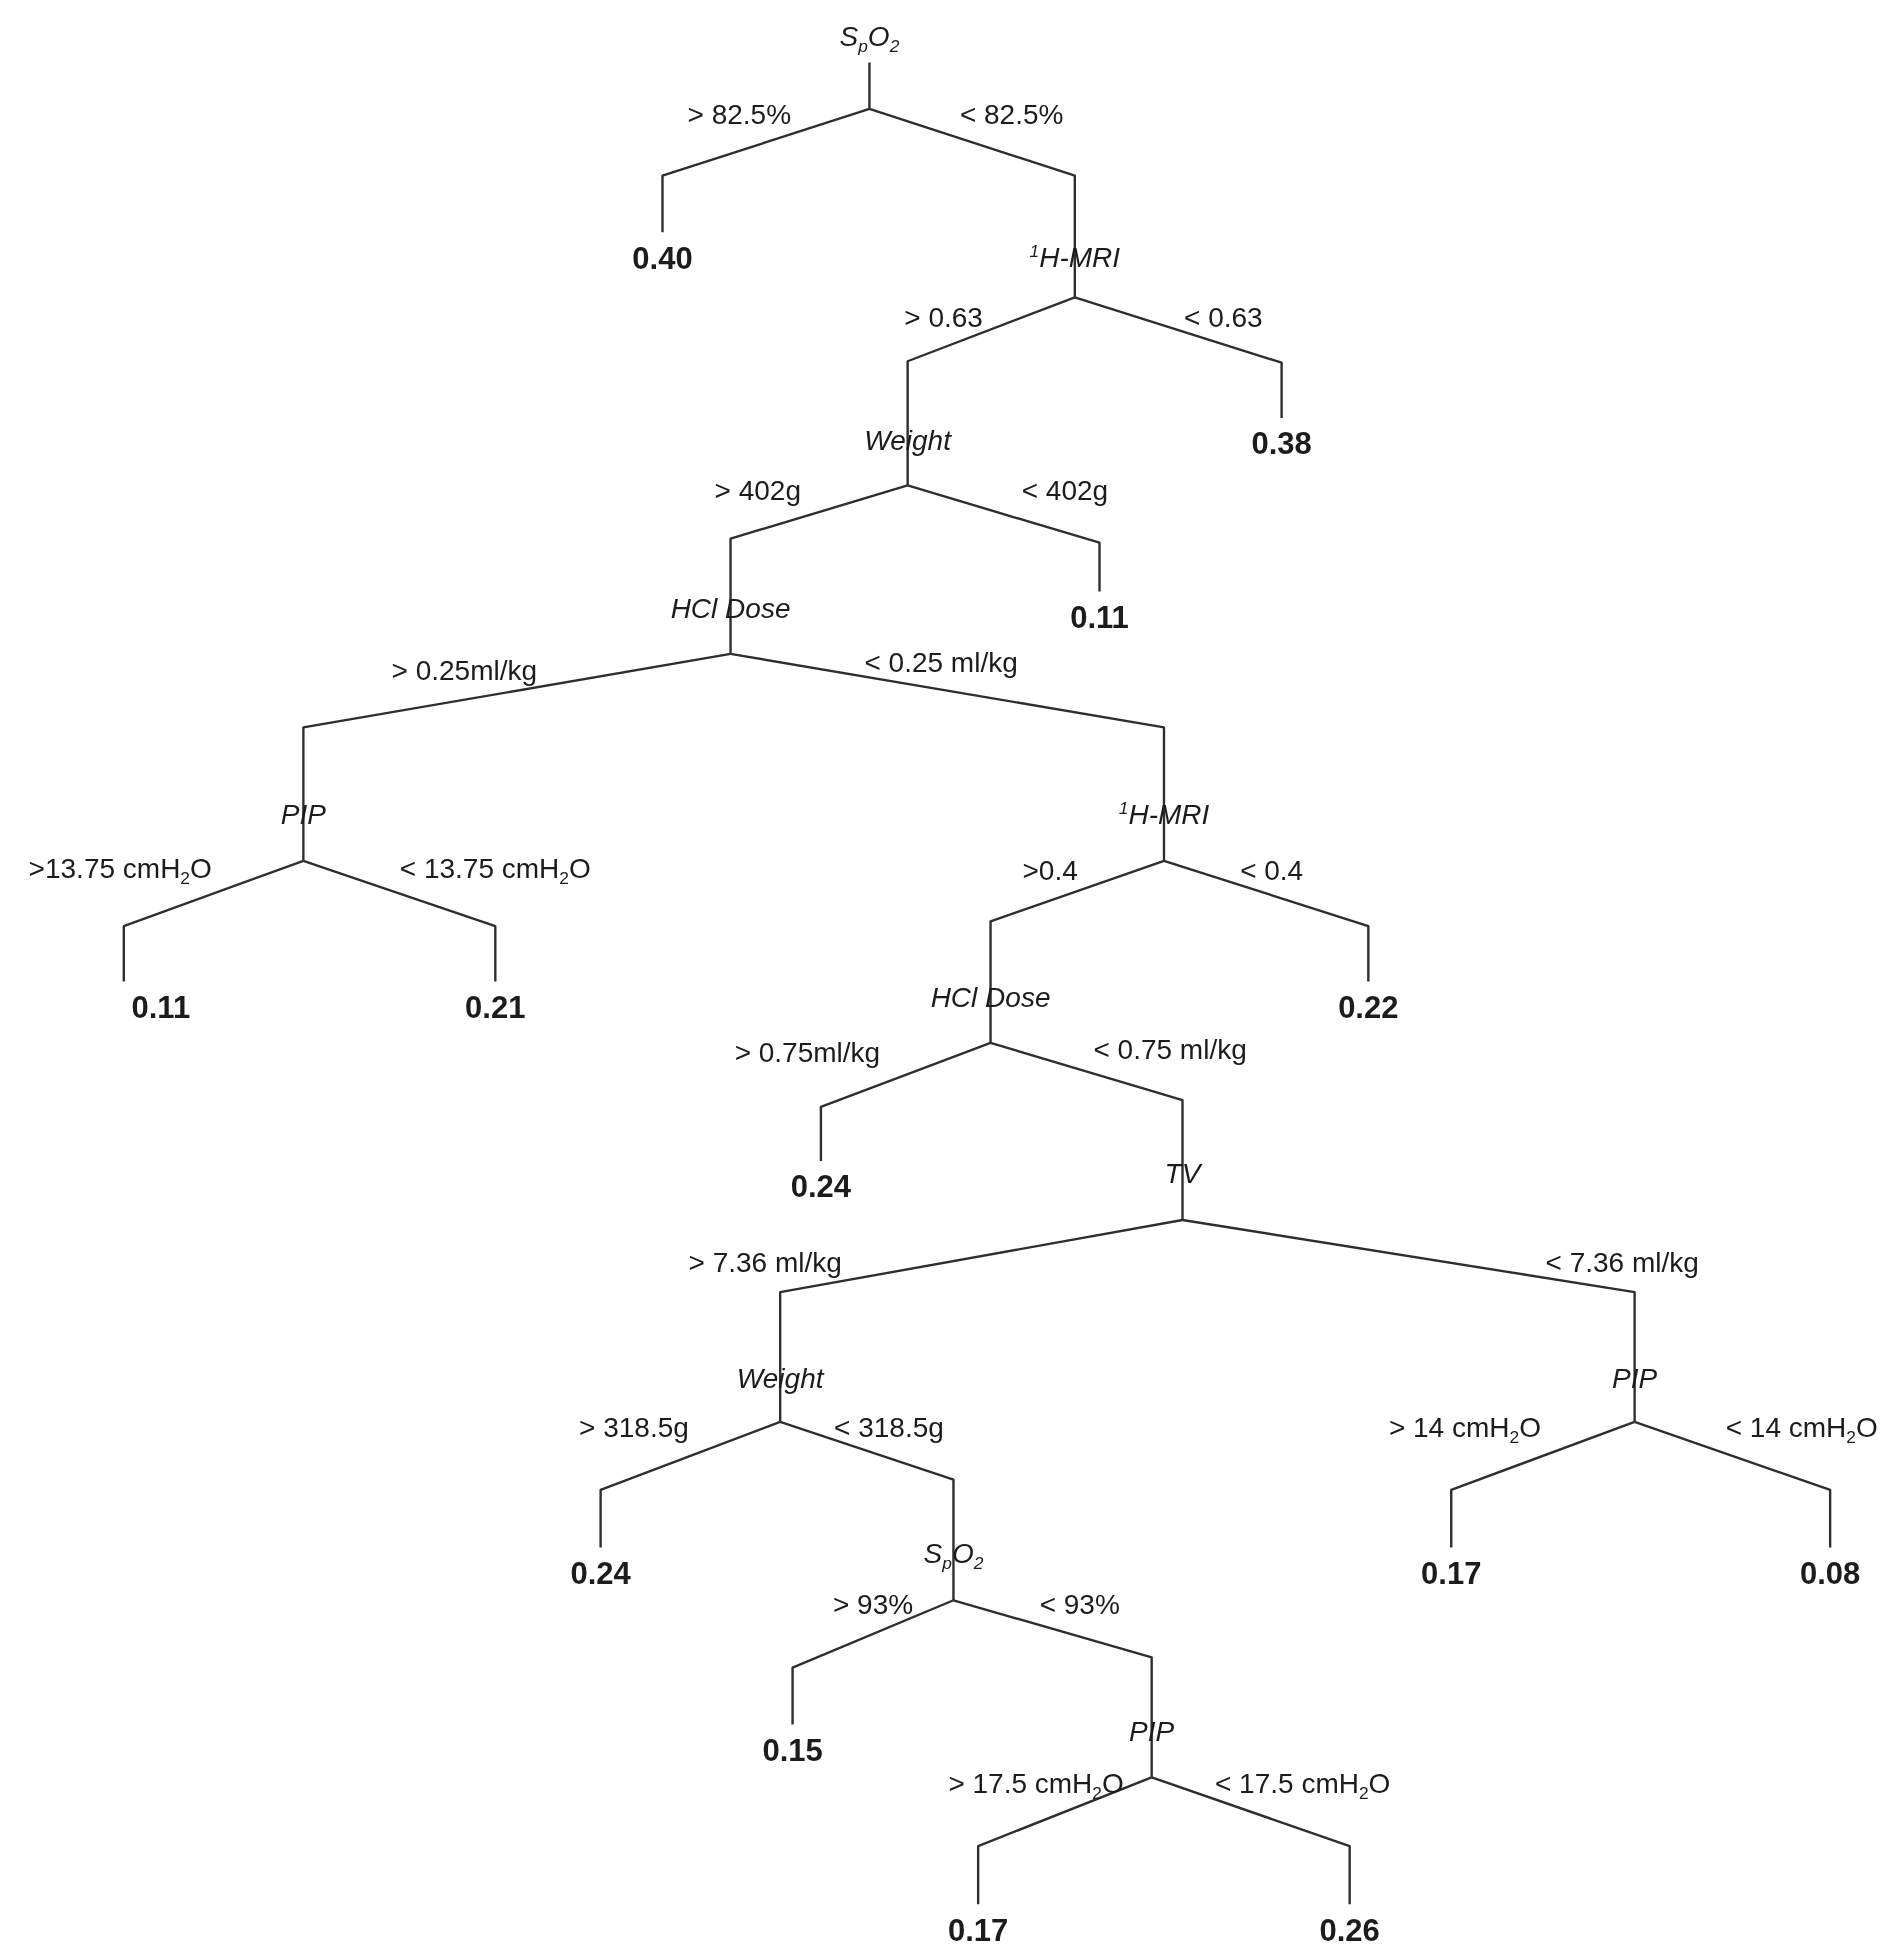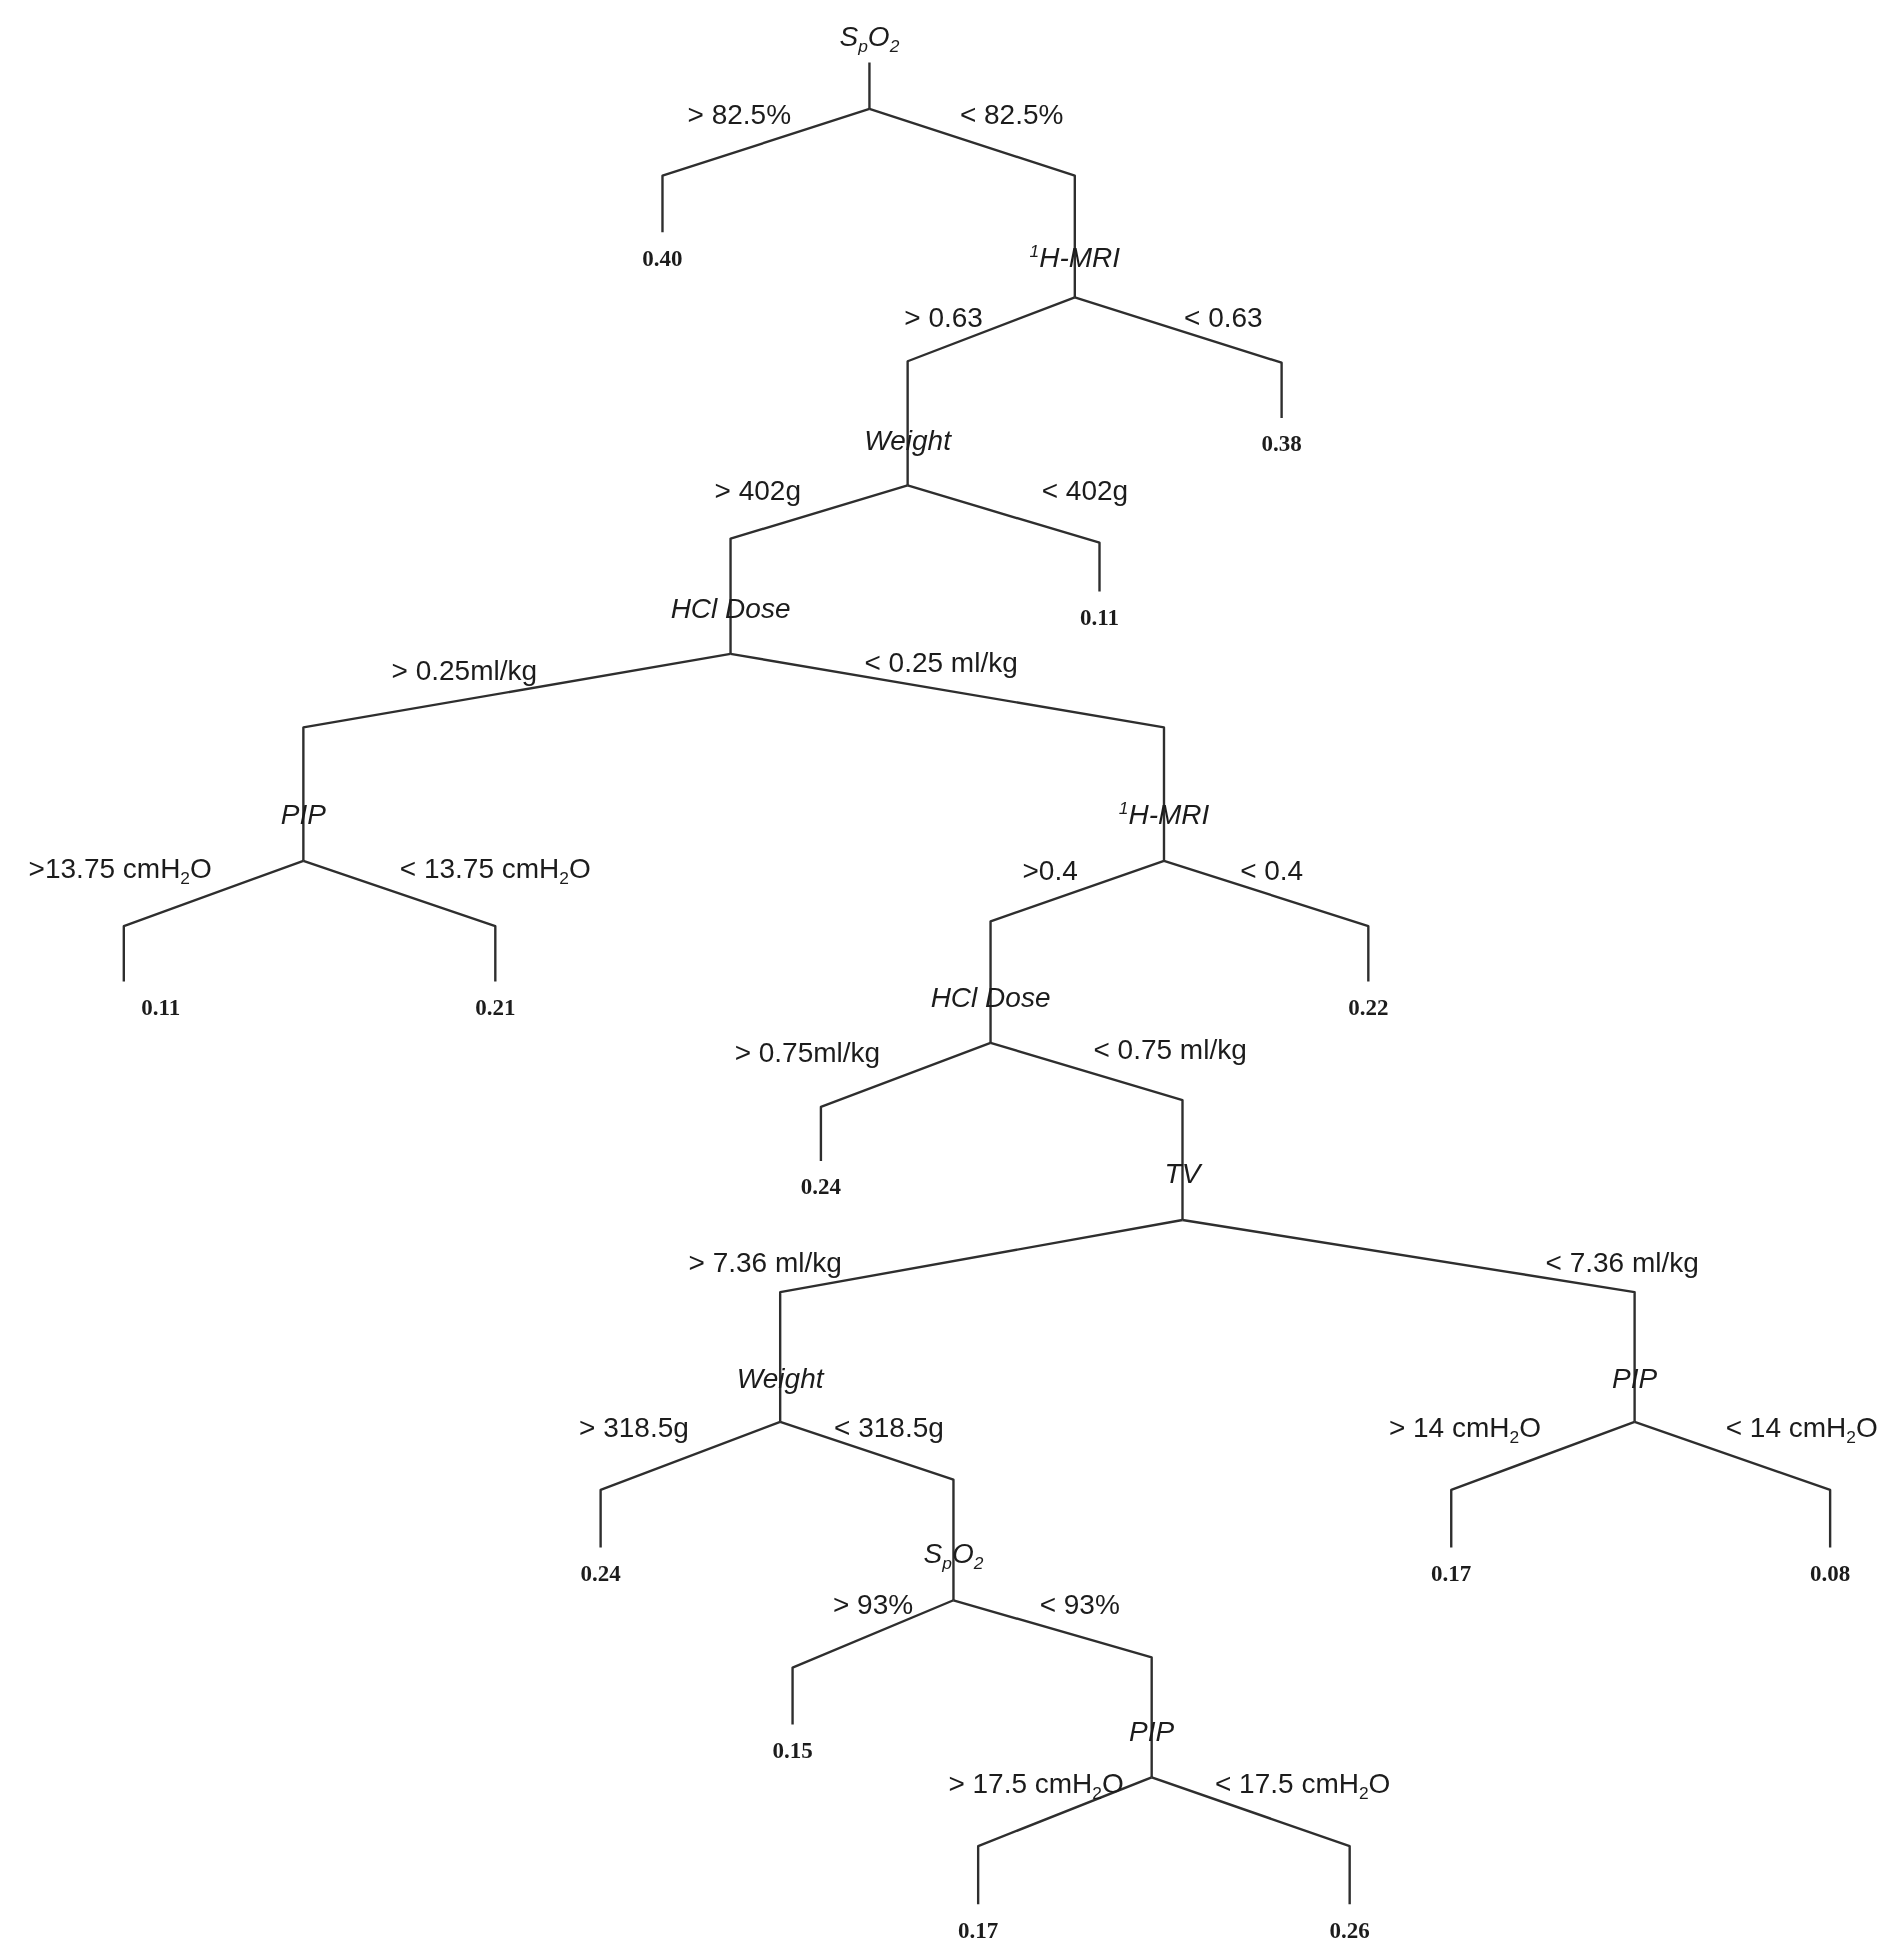--- a/index.html
+++ b/index.html
@@ -14,21 +14,21 @@
   .canvas svg{position:absolute;left:0;top:0;width:100%;height:100%;}
   .edge-label,.node-label,.leaf-label{
     position:absolute;
     transform:translate(-50%,-50%);
     white-space:nowrap;
     font-size:28px;
     line-height:1;
     letter-spacing:0;
   }
   .node-label{font-style:italic;}
-  .leaf-label{font-weight:bold;font-size:23px;font-family:Liberation Serif, serif;}
+  .leaf-label{font-weight:bold;font-size:31px;}
   sub,sup{font-size:62%;line-height:0;}
   sub{vertical-align:-0.35em;}
   sup{vertical-align:0.55em;}
 </style>
 </head>
 <body>
 
 <div class="canvas">
   <svg viewBox="0 0 2395 2458" preserveAspectRatio="none">
       <polyline points="1094.8,137.2 834.2,221.2 834.2,292.5" fill="none" stroke="#2e2e2e" stroke-width="3" stroke-linejoin="round"></polyline>
@@ -81,21 +81,21 @@
       <div class="leaf-label" style="left: 76.3%; top: 80.58%;">0.17</div>
       <div class="leaf-label" style="left: 96.22%; top: 80.58%;">0.08</div>
       <div class="leaf-label" style="left: 41.67%; top: 89.65%;">0.15</div>
       <div class="leaf-label" style="left: 51.43%; top: 98.86%;">0.17</div>
       <div class="leaf-label" style="left: 70.96%; top: 98.86%;">0.26</div>
       <div class="edge-label" style="left: 38.87%; top: 5.9%;">&gt; 82.5%</div>
       <div class="edge-label" style="left: 53.19%; top: 5.9%;">&lt; 82.5%</div>
       <div class="edge-label" style="left: 49.61%; top: 16.31%;">&gt; 0.63</div>
       <div class="edge-label" style="left: 64.32%; top: 16.31%;">&lt; 0.63</div>
       <div class="edge-label" style="left: 39.84%; top: 25.13%;">&gt; 402g</div>
-      <div class="edge-label" style="left: 55.99%; top: 25.13%; margin-left: 20px;">&lt; 402g</div>
+      <div class="edge-label" style="left: 55.99%; top: 25.13%;">&lt; 402g</div>
       <div class="edge-label" style="left: 24.41%; top: 34.39%;">&gt; 0.25ml/kg</div>
       <div class="edge-label" style="left: 49.48%; top: 33.95%;">&lt; 0.25 ml/kg</div>
       <div class="edge-label" style="left: 6.32%; top: 44.54%;">&gt;13.75 cmH<sub>2</sub>O</div>
       <div class="edge-label" style="left: 26.04%; top: 44.54%;">&lt; 13.75 cmH<sub>2</sub>O</div>
       <div class="edge-label" style="left: 55.21%; top: 44.6%;">&gt;0.4</div>
       <div class="edge-label" style="left: 66.86%; top: 44.6%;">&lt; 0.4</div>
       <div class="edge-label" style="left: 42.45%; top: 53.93%;">&gt; 0.75ml/kg</div>
       <div class="edge-label" style="left: 61.52%; top: 53.81%;">&lt; 0.75 ml/kg</div>
       <div class="edge-label" style="left: 40.23%; top: 64.72%;">&gt; 7.36 ml/kg</div>
       <div class="edge-label" style="left: 85.29%; top: 64.72%;">&lt; 7.36 ml/kg</div>

